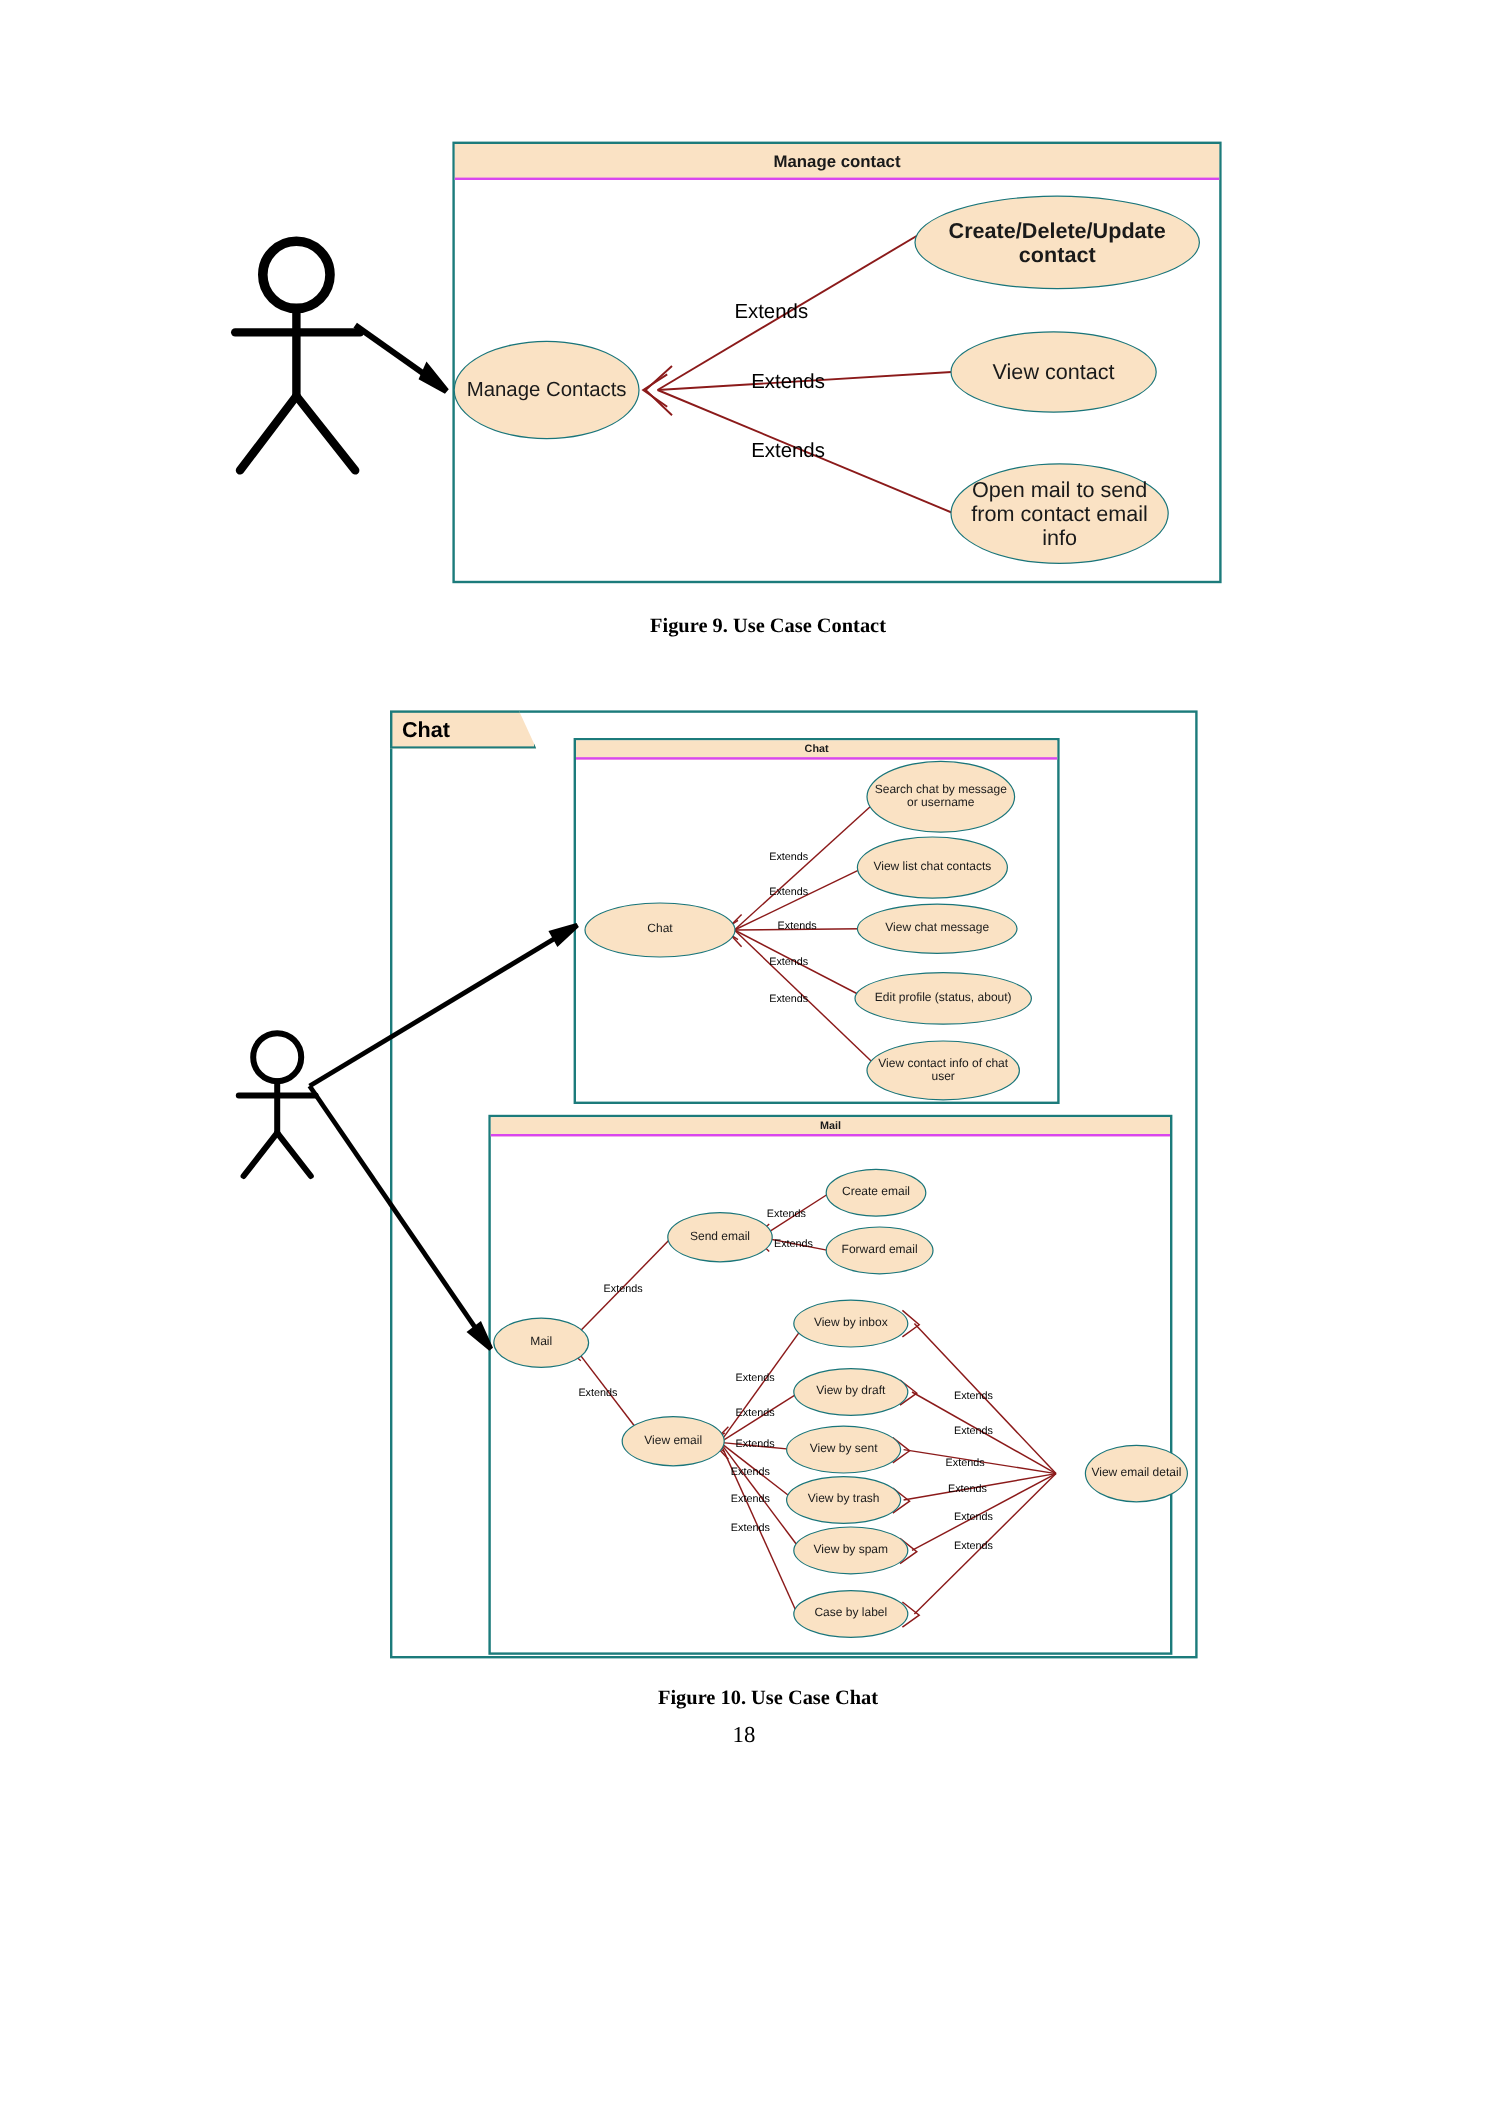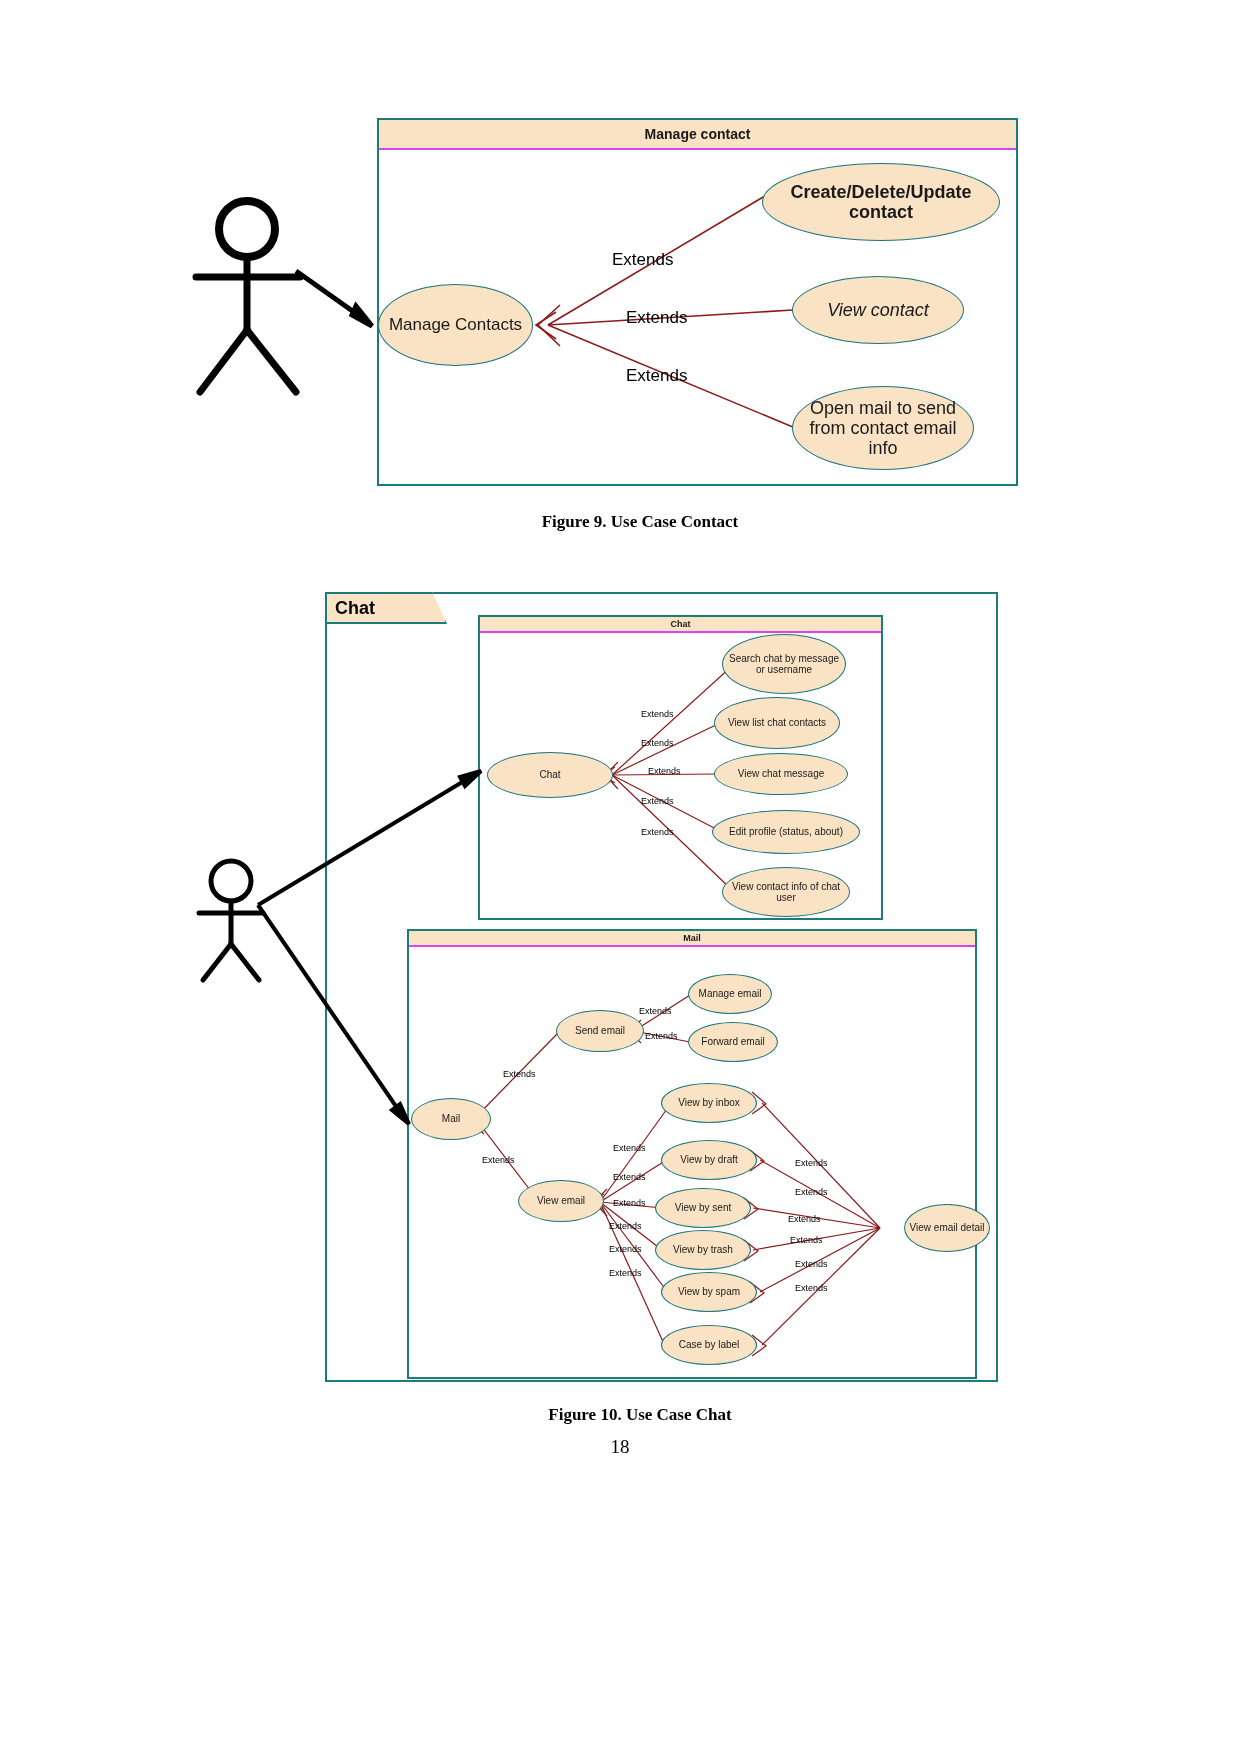--- a/index.html
+++ b/index.html
@@ -59,21 +59,21 @@
 
       <polyline points="560,305 538,325 560,346"></polyline>
       <polyline points="556,312 536,325 556,339"></polyline>
     </g>
   </svg>
 
   <div class="uc" style="left:378px;top:284px;width:155px;height:82px;font-size:17px;">Manage Contacts</div>
 
   <div class="uc" style="left:762px;top:163px;width:238px;height:78px;font-size:18px;font-weight:bold;">Create/Delete/Update contact</div>
 
-  <div class="uc" style="left:792px;top:276px;width:172px;height:68px;font-size:18px;font-style:italic;">View contact</div>
+  <div class="uc" style="left:792px;top:276px;width:172px;height:68px;font-size:18px;">View contact</div>
 
   <div class="uc" style="left:792px;top:386px;width:182px;height:84px;font-size:18px;">Open mail to send from contact email info</div>
 
   <div class="lbl" style="left:612px;top:250px;font-size:17px;">Extends</div>
   <div class="lbl" style="left:626px;top:308px;font-size:17px;">Extends</div>
   <div class="lbl" style="left:626px;top:366px;font-size:17px;">Extends</div>
 
   <div class="caption" style="top:512px;">Figure 9.  Use Case Contact</div>
 
   <div class="pkgbox" style="left:325px;top:592px;width:673px;height:790px;">
@@ -160,21 +160,21 @@
   <div class="uc" style="left:722px;top:867px;width:128px;height:50px;font-size:10px;">View contact info of chat user</div>
 
   <div class="lbl" style="left:641px;top:709px;font-size:9px;">Extends</div>
   <div class="lbl" style="left:641px;top:738px;font-size:9px;">Extends</div>
   <div class="lbl" style="left:648px;top:766px;font-size:9px;">Extends</div>
   <div class="lbl" style="left:641px;top:796px;font-size:9px;">Extends</div>
   <div class="lbl" style="left:641px;top:827px;font-size:9px;">Extends</div>
 
   <div class="uc" style="left:411px;top:1098px;width:80px;height:42px;font-size:10px;">Mail</div>
   <div class="uc" style="left:556px;top:1010px;width:88px;height:42px;font-size:10px;">Send email</div>
-  <div class="uc" style="left:688px;top:974px;width:84px;height:40px;font-size:10px;">Manage email</div>
+  <div class="uc" style="left:688px;top:974px;width:84px;height:40px;font-size:10px;">Create email</div>
   <div class="uc" style="left:688px;top:1022px;width:90px;height:40px;font-size:10px;">Forward email</div>
   <div class="uc" style="left:518px;top:1180px;width:86px;height:42px;font-size:10px;">View email</div>
 
   <div class="uc" style="left:661px;top:1083px;width:96px;height:40px;font-size:10px;">View by inbox</div>
   <div class="uc" style="left:661px;top:1140px;width:96px;height:40px;font-size:10px;">View by draft</div>
   <div class="uc" style="left:655px;top:1188px;width:96px;height:40px;font-size:10px;">View by sent</div>
   <div class="uc" style="left:655px;top:1230px;width:96px;height:40px;font-size:10px;">View by trash</div>
   <div class="uc" style="left:661px;top:1272px;width:96px;height:40px;font-size:10px;">View by spam</div>
   <div class="uc" style="left:661px;top:1325px;width:96px;height:40px;font-size:10px;">Case by label</div>
   <div class="uc" style="left:904px;top:1204px;width:86px;height:48px;font-size:10px;">View email detail</div>

